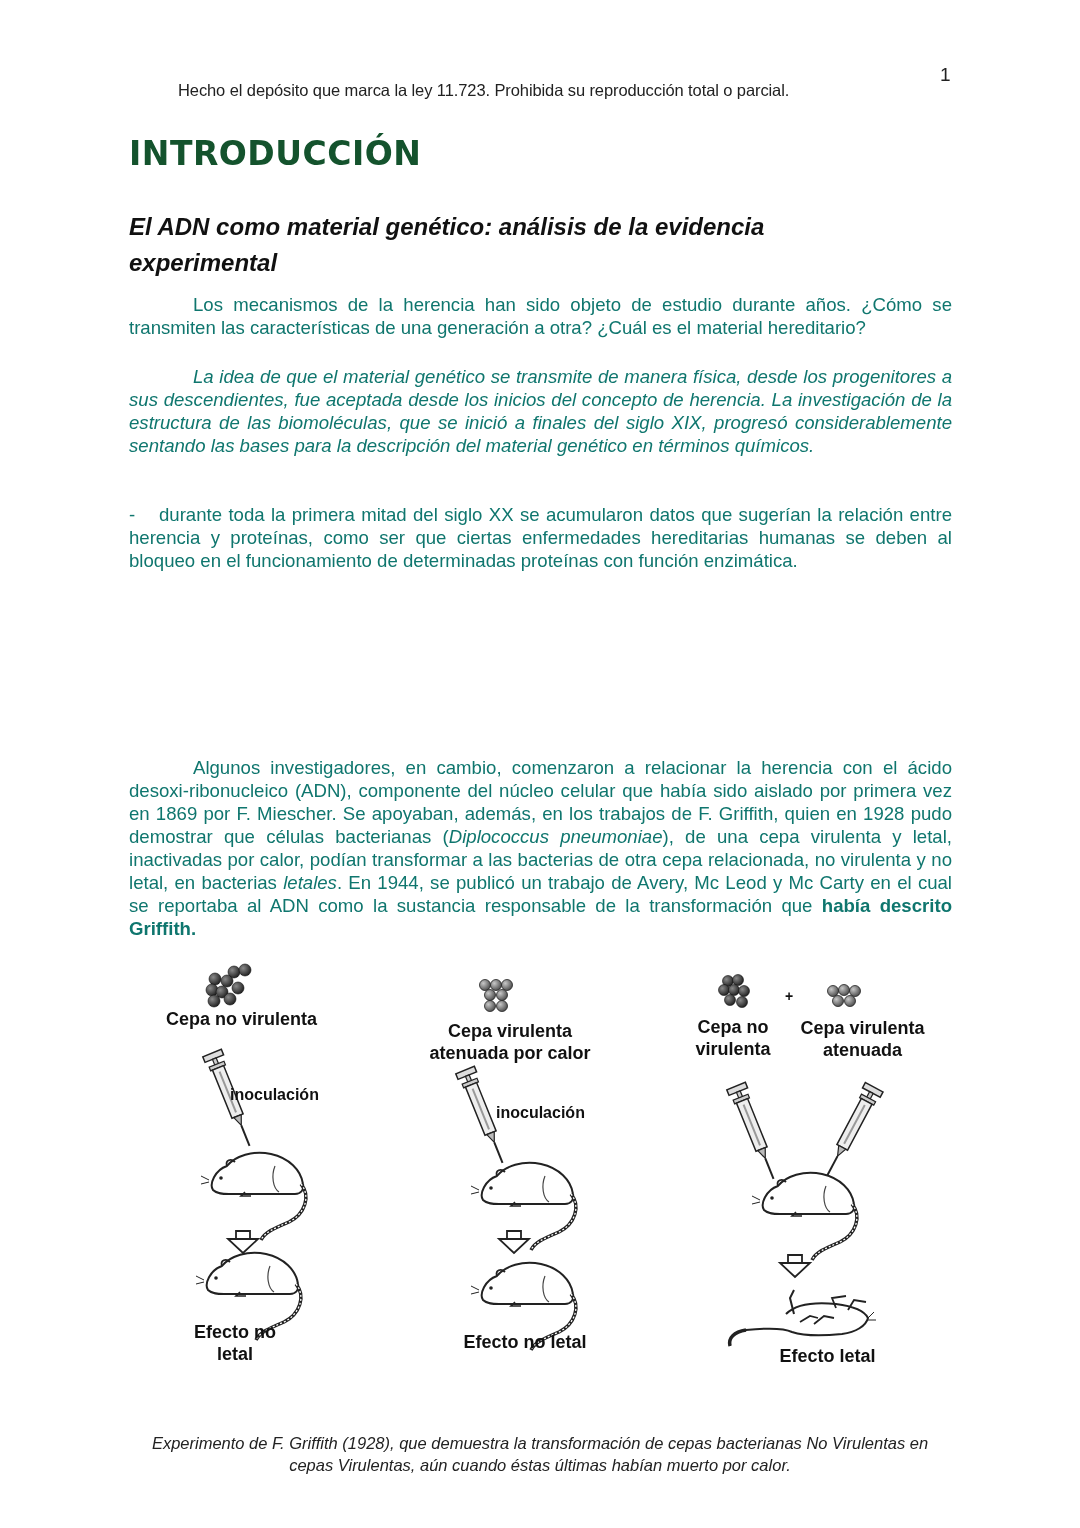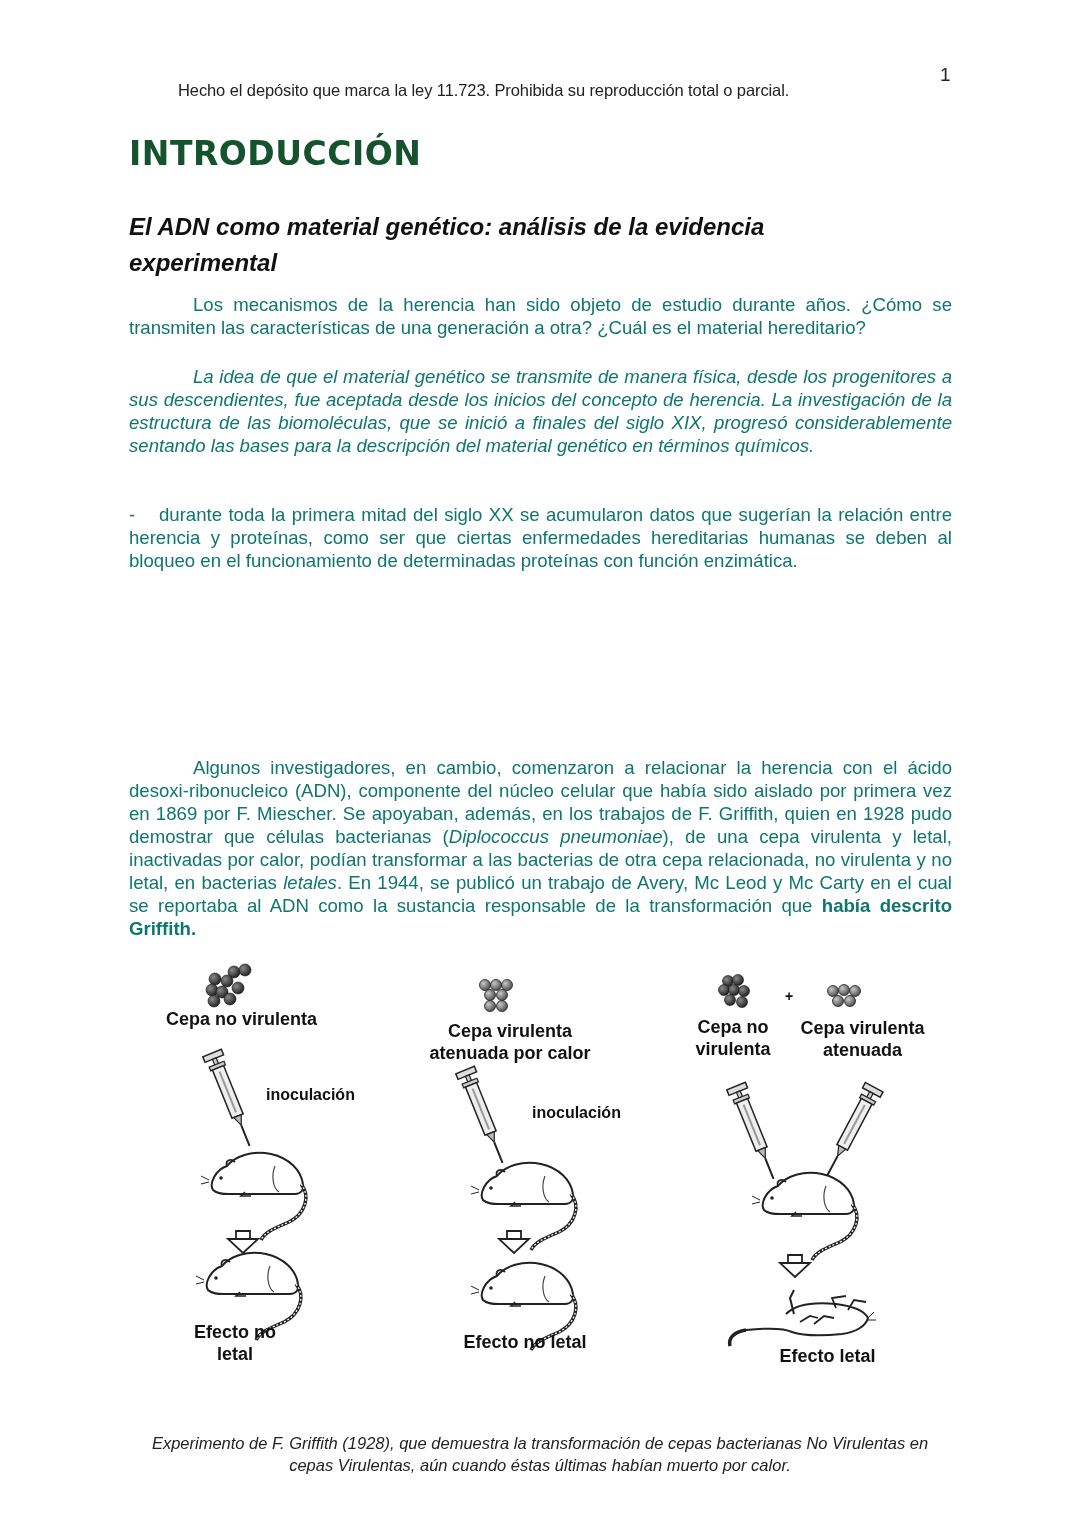--- a/index.html
+++ b/index.html
@@ -10,21 +10,21 @@
   .pagenum { left: 940px; top: 64px; font-size: 19px; color: #222; }
   .h1 { left: 129px; top: 134px; font-size: 33px; font-weight: bold; font-family: "DejaVu Sans", sans-serif; letter-spacing: 0.5px; color: #14532d; }
   .h2 { left: 129px; top: 209px; width: 760px; font-size: 24px; font-weight: bold; font-style: italic; line-height: 36px; color: #111; }
   .para { left: 129px; width: 823px; font-size: 18.6px; line-height: 23px; text-align: justify; color: #0f766e; }
   .para .indent { display: inline-block; width: 64px; }
   .it { font-style: italic; }
   .bullet { display: block; }
   .bullet .dash { display: inline-block; width: 30px; }
   .b { font-weight: bold; }
   .fig-label { font-weight: bold; font-size: 18px; text-align: center; color: #111; line-height: 22px; }
-  .fig-small { font-weight: bold; font-size: 16px; color: #111; padding-left: 36px; }
+  .fig-small { font-weight: bold; font-size: 16px; color: #111; }
   .caption { left: 150px; top: 1432px; width: 780px; font-size: 16.5px; font-style: italic; text-align: center; line-height: 22px; color: #222; }
   svg { position: absolute; overflow: visible; }
 </style>
 </head>
 <body>
 
 <div class="abs header">Hecho el depósito que marca la ley 11.723.  Prohibida su reproducción total o parcial.</div>
 <div class="abs pagenum">1</div>
 
 <div class="abs h1">INTRODUCCIÓN</div>

